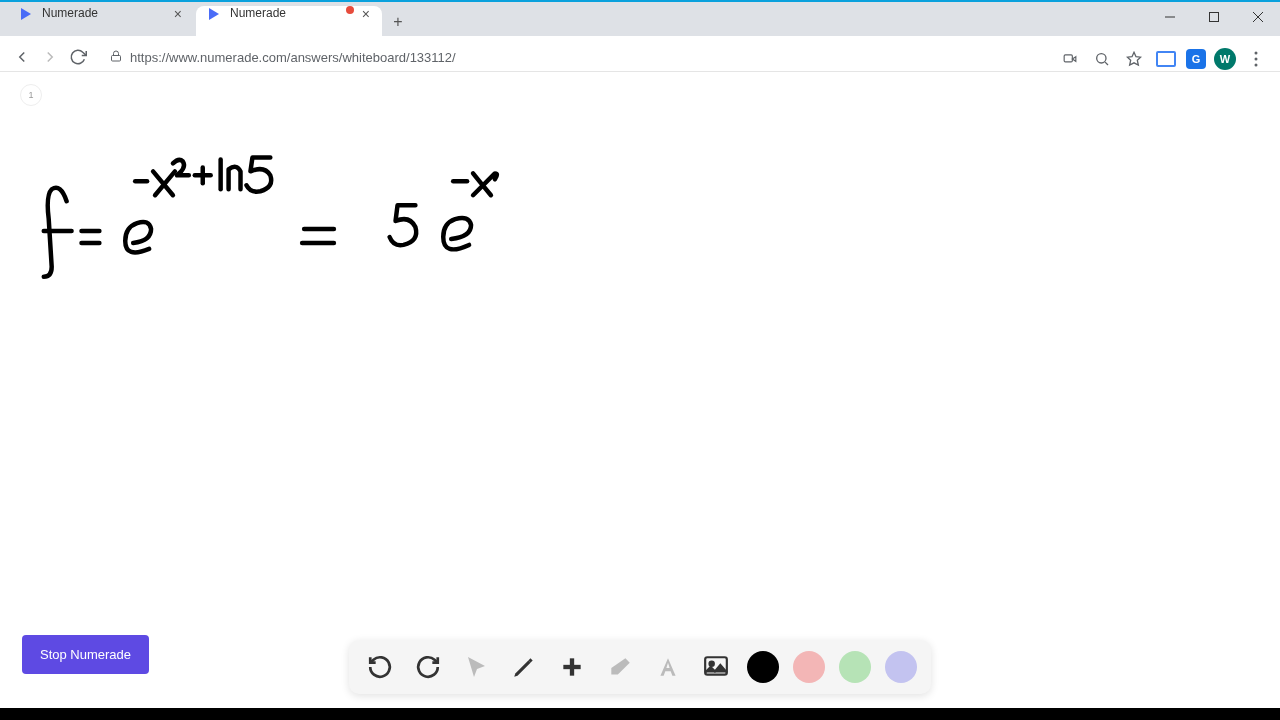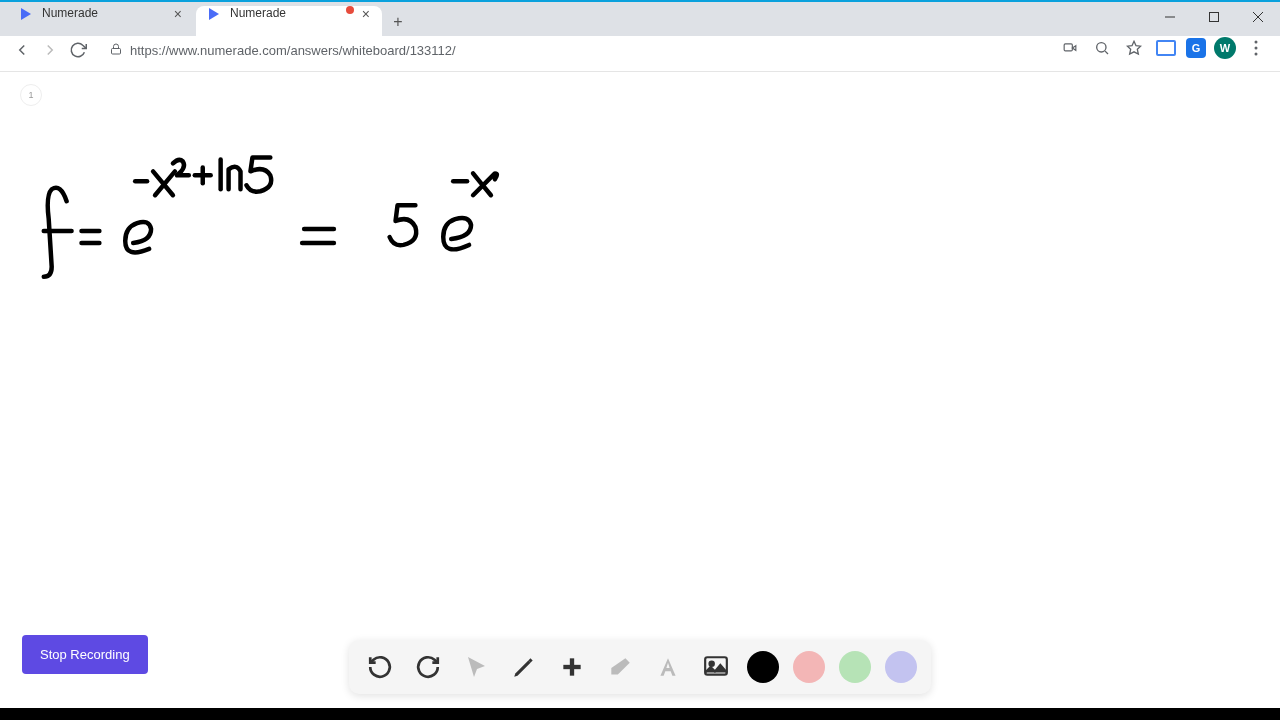--- a/index.html
+++ b/index.html
@@ -14,21 +14,21 @@
 .tab.active { background: #fff; }
 .tab .favicon { width: 16px; height: 16px; margin-right: 8px; display: flex; align-items: center; justify-content: center; }
 .tab .title { flex: 1; white-space: nowrap; overflow: hidden; text-overflow: ellipsis; }
 .tab .rec-dot { width: 8px; height: 8px; border-radius: 50%; background: #e74c3c; margin-right: 6px; }
 .tab .close { font-size: 14px; color: #555; padding: 0 2px; cursor: pointer; }
 .newtab { width: 28px; height: 28px; display: flex; align-items: center; justify-content: center; color: #555; font-size: 16px; cursor: pointer; }
 
 .window-controls { position: absolute; right: 0; top: 0; height: 34px; display: flex; }
 .wc { width: 44px; height: 30px; display: flex; align-items: center; justify-content: center; color: #333; font-size: 12px; cursor: pointer; }
 
-.addrbar { height: 36px; background: #fff; display: flex; align-items: flex-start; padding: 0 8px; border-bottom: 1px solid #e5e5e5; }
+.addrbar { height: 36px; background: #fff; display: flex; align-items: flex-end; padding: 0 8px; border-bottom: 1px solid #e5e5e5; }
 .nav-btn { width: 28px; height: 28px; display: flex; align-items: center; justify-content: center; color: #5f6368; cursor: pointer; }
 .nav-btn.disabled { color: #bbb; }
 .url-field { flex: 1; display: flex; align-items: center; margin: 0 8px; height: 28px; padding: 0 10px; font-size: 13px; color: #5f6368; }
 .url-field .lock { margin-right: 8px; color: #5f6368; }
 .right-icons { display: flex; align-items: center; gap: 8px; padding-right: 4px; }
 .ricon { width: 24px; height: 24px; display: flex; align-items: center; justify-content: center; color: #5f6368; cursor: pointer; }
 .badge-g { width: 20px; height: 20px; background: #1a73e8; color: #fff; border-radius: 4px; display: flex; align-items: center; justify-content: center; font-size: 11px; font-weight: bold; }
 .badge-w { width: 22px; height: 22px; background: #00796b; color: #fff; border-radius: 50%; display: flex; align-items: center; justify-content: center; font-size: 11px; font-weight: bold; }
 .cast-icon { width: 20px; height: 16px; border: 2px solid #4285f4; border-radius: 2px; position: relative; }
 
@@ -190,21 +190,21 @@
           <path d="M450 168 q20 -2 20 -14 q-2 -10 -16 -6 q-12 4 -12 18 q0 20 26 8"></path>
 
           <path d="M452 110 l14 0"></path>
 
           <path d="M472 102 q8 10 18 22"></path>
           <path d="M472 124 q12 -12 22 -22 q4 0 0 6"></path>
         </g>
       </svg>
     </div>
 
-    <button class="stop-rec">Stop Recording</button>
+    <button class="stop-rec">Stop Numerade</button>
 
     <div class="toolbar">
       <div class="tool">
         <svg width="26" height="26" viewBox="0 0 24 24" fill="none" stroke="currentColor" stroke-width="2.5">
             <path d="M3 12a9 9 0 1 0 3-6.7L3 8"></path>
             <polyline points="3 3 3 8 8 8"></polyline>
           </svg>
       </div>
       <div class="tool">
         <svg width="26" height="26" viewBox="0 0 24 24" fill="none" stroke="currentColor" stroke-width="2.5">

